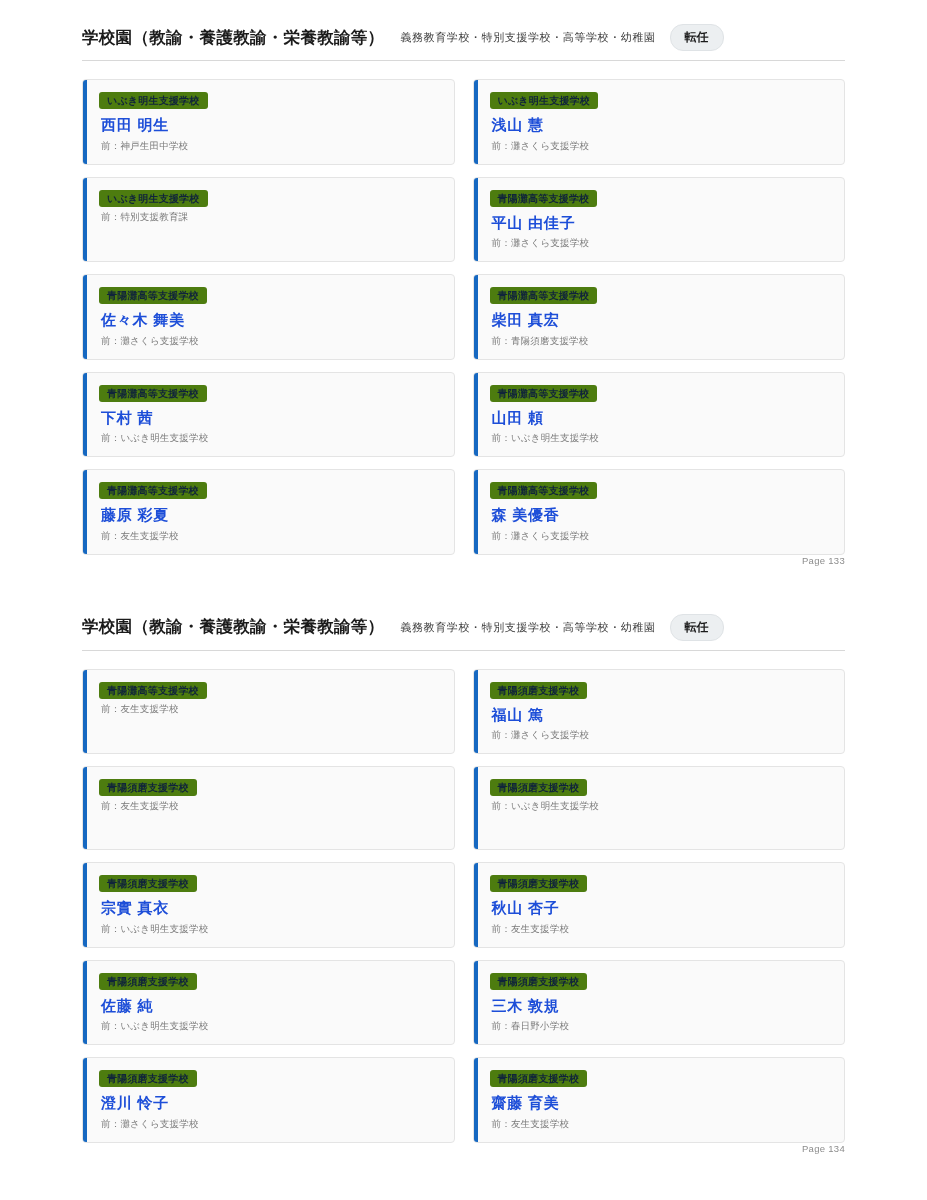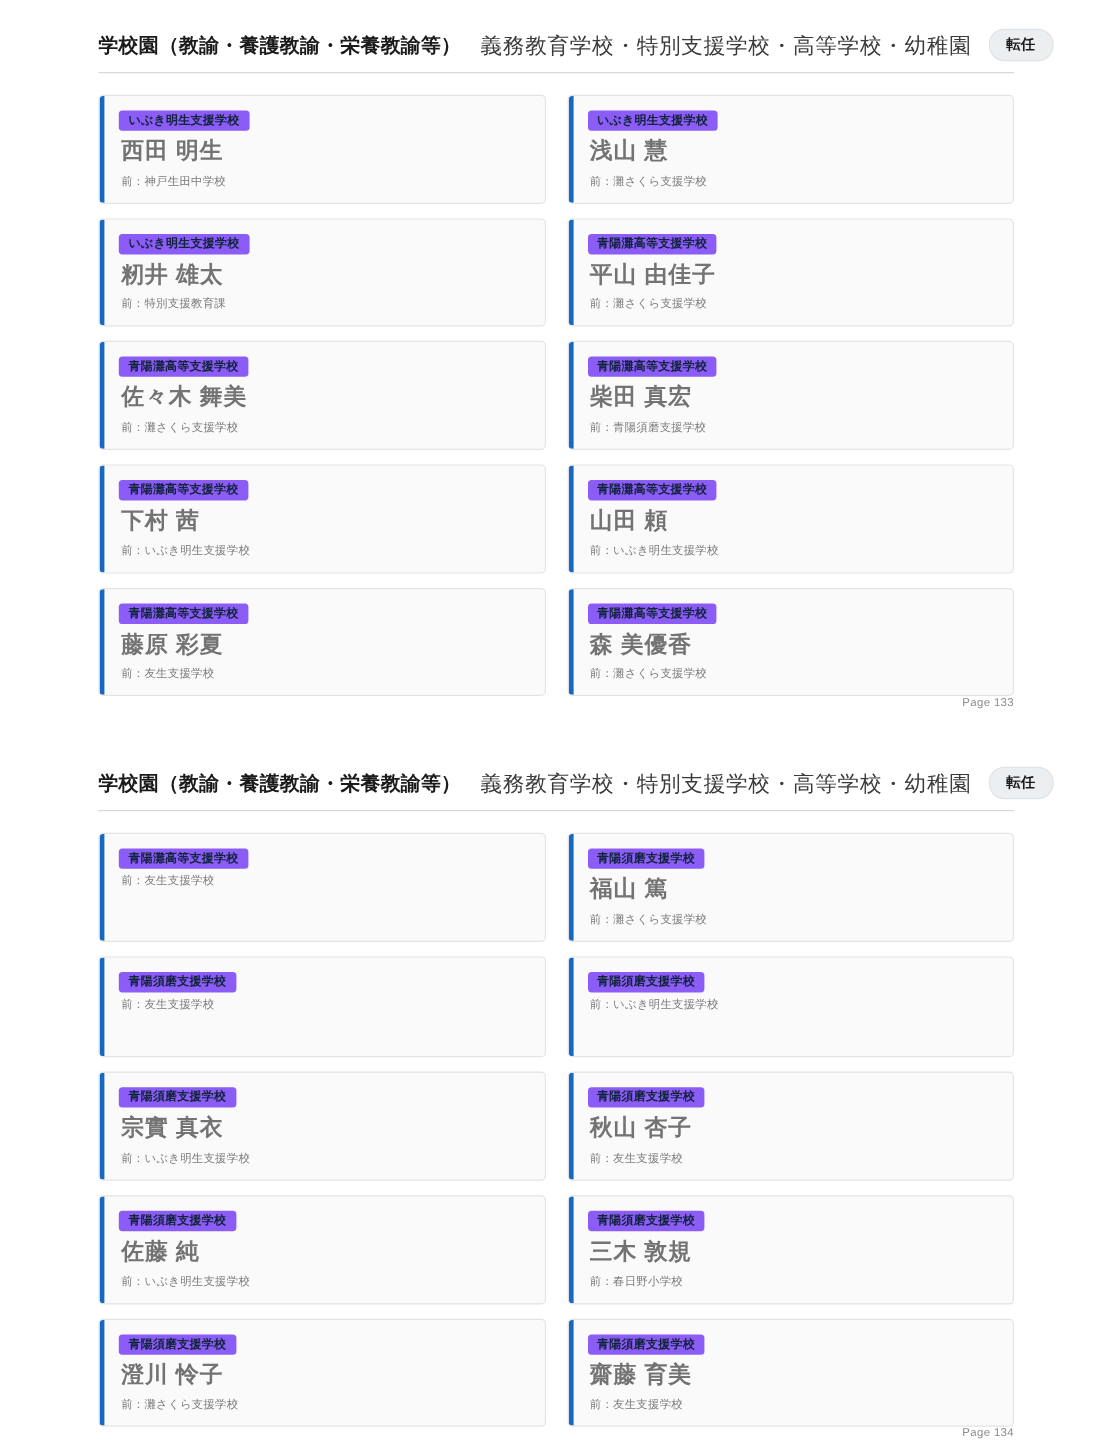--- a/index.html
+++ b/index.html
@@ -32,21 +32,21 @@
     margin-bottom: 18px;
   }
   .section-title {
     font-size: 16.5px;
     font-weight: bold;
     color: #1b1b1b;
     letter-spacing: 0.3px;
     white-space: nowrap;
   }
   .section-subtitle {
-    font-size: 18px;
+    font-size: 11px;
     color: #3a3a3a;
     margin-left: 16px;
     letter-spacing: 0.6px;
     white-space: nowrap;
   }
   .section-tag {
     margin-left: 14px;
     background: #eceff1;
     border: 1px solid #dfe3e6;
     border-radius: 13px;
@@ -75,34 +75,34 @@
   }
   .card::before {
     content: "";
     position: absolute;
     left: 0; top: 0; bottom: 0;
     width: 4px;
     background: #1668c1;
   }
   .card-school {
     display: inline-block;
-    background: #8b5cf6;
+    background: #4d7c0f;
     color: #10243a;
     font-size: 10px;
     font-weight: bold;
     border-radius: 3px;
     padding: 3px 8px 3px 8px;
     letter-spacing: 0.2px;
     line-height: 1.1;
     margin-bottom: 4px;
   }
   .card-name {
-    font-size: 19px;
-    font-weight: bold;
-    color: #737373;
+    font-size: 15px;
+    font-weight: bold;
+    color: #1d4ed8;
     letter-spacing: 0.8px;
     line-height: 1.3;
     margin: 2px 0 5px 2px;
   }
   .card-prev {
     font-size: 9.5px;
     color: #7b7b7b;
     letter-spacing: 0.2px;
     margin-left: 2px;
   }
@@ -134,21 +134,20 @@
           <div class="card-name">西田 明生</div>
           <div class="card-prev">前：神戸生田中学校</div>
         </div>
         <div class="card">
           <span class="card-school">いぶき明生支援学校</span>
           <div class="card-name">浅山 慧</div>
           <div class="card-prev">前：灘さくら支援学校</div>
         </div>
         <div class="card">
           <span class="card-school">いぶき明生支援学校</span>
-          <div class="card-name">籾井 雄太</div>
           <div class="card-prev">前：特別支援教育課</div>
         </div>
         <div class="card">
           <span class="card-school">青陽灘高等支援学校</span>
           <div class="card-name">平山 由佳子</div>
           <div class="card-prev">前：灘さくら支援学校</div>
         </div>
         <div class="card">
           <span class="card-school">青陽灘高等支援学校</span>
           <div class="card-name">佐々木 舞美</div>

